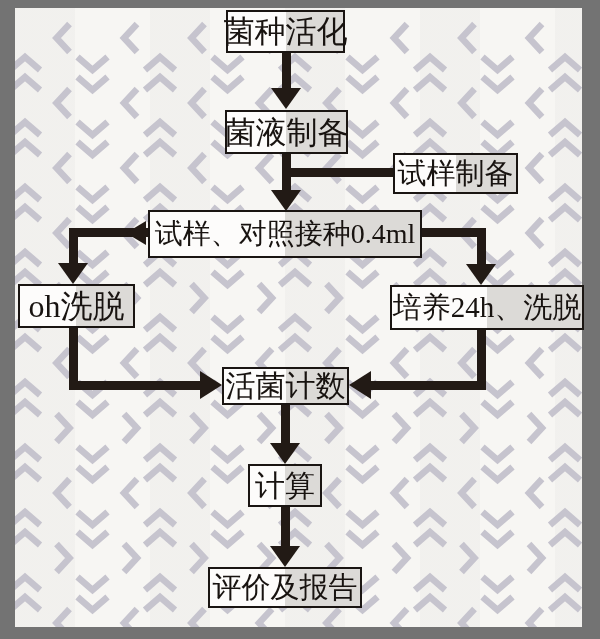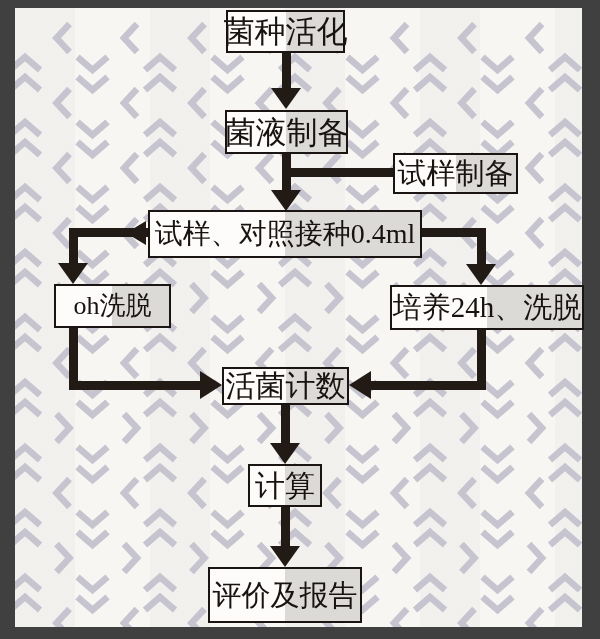--- a/index.html
+++ b/index.html
@@ -11,21 +11,21 @@
     --chev:#c6c4ce;
   }
   html,body{margin:0;padding:0;}
   body{
     font-family:"Liberation Serif","DejaVu Serif",serif;
     background:#ffffff;
   }
   .canvas{
     position:relative;
     width:600px;height:639px;
-    background:#404040;
+    background:#737373;
     overflow:hidden;
     text-decoration:underline;
   }
   
   .pattern-layer{
     position:absolute;
     left:15px;top:8px;
     width:567px;height:619px;
     background:
       repeating-linear-gradient(90deg,
@@ -51,25 +51,25 @@
   .ah{position:absolute;width:0;height:0;}
   .ah-down{border-left:15px solid transparent;border-right:15px solid transparent;border-top:21px solid var(--line);}
   .ah-right{border-top:14px solid transparent;border-bottom:14px solid transparent;border-left:22px solid var(--line);}
   .ah-left{border-top:14px solid transparent;border-bottom:14px solid transparent;border-right:22px solid var(--line);}
   .ah-left-sm{border-top:12px solid transparent;border-bottom:12px solid transparent;border-right:20px solid var(--line);}
   
   #n-strain  {left:226px;top:10px; width:119px;height:43px;font-size:31px;}
   #n-liquid  {left:225px;top:110px;width:123px;height:44px;font-size:31px;}
   #n-sample  {left:393px;top:153px;width:125px;height:41px;font-size:29px;}
   #n-inoc    {left:148px;top:210px;width:274px;height:48px;font-size:28px;}
-  #n-oh      {left:18px; top:284px;width:117px;height:44px;font-size:26px;margin-left:36px;}
+  #n-oh      {left:18px; top:284px;width:117px;height:44px;font-size:32px;}
   #n-culture {left:390px;top:285px;width:194px;height:45px;font-size:29px;}
   #n-viable  {left:222px;top:367px;width:127px;height:38px;font-size:30px;}
   #n-calc    {left:248px;top:464px;width:74px; height:43px;font-size:30px;}
-  #n-eval    {left:208px;top:567px;width:154px;height:56px;font-size:29px;align-items:center;}
+  #n-eval    {left:208px;top:567px;width:154px;height:41px;font-size:29px;align-items:center;}
 </style>
 </head>
 <body>
 
 <div class="canvas">
 
   <div class="pattern-layer">
     <svg id="bg-svg" width="567" height="619" xmlns="http://www.w3.org/2000/svg">
         <path d="M -5 62 L 10 49 L 25 62" fill="none" stroke="#c6c4ce" stroke-width="6.5" stroke-linecap="butt" stroke-linejoin="miter"></path>
         <path d="M -5 82 L 10 69 L 25 82" fill="none" stroke="#c6c4ce" stroke-width="6.5" stroke-linecap="butt" stroke-linejoin="miter"></path>

